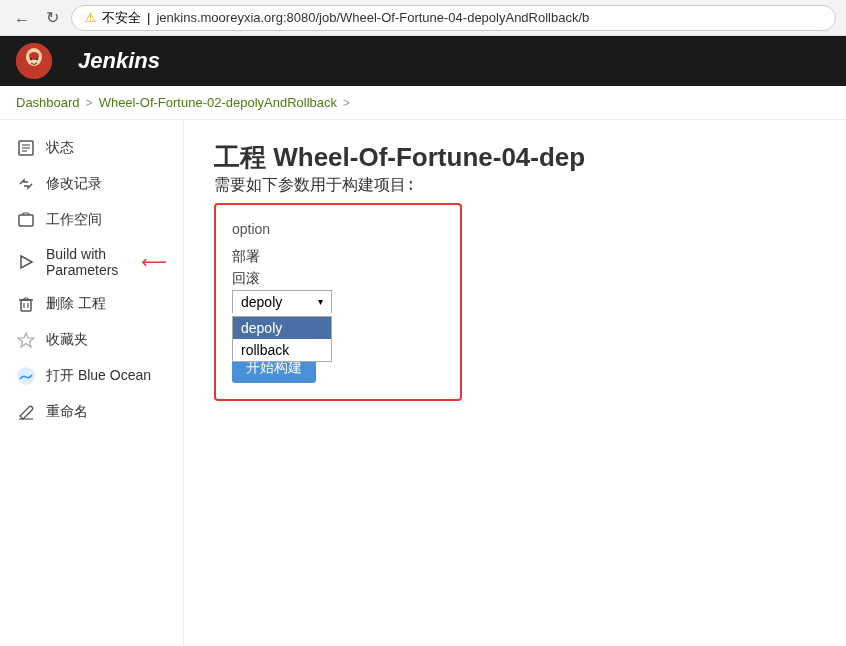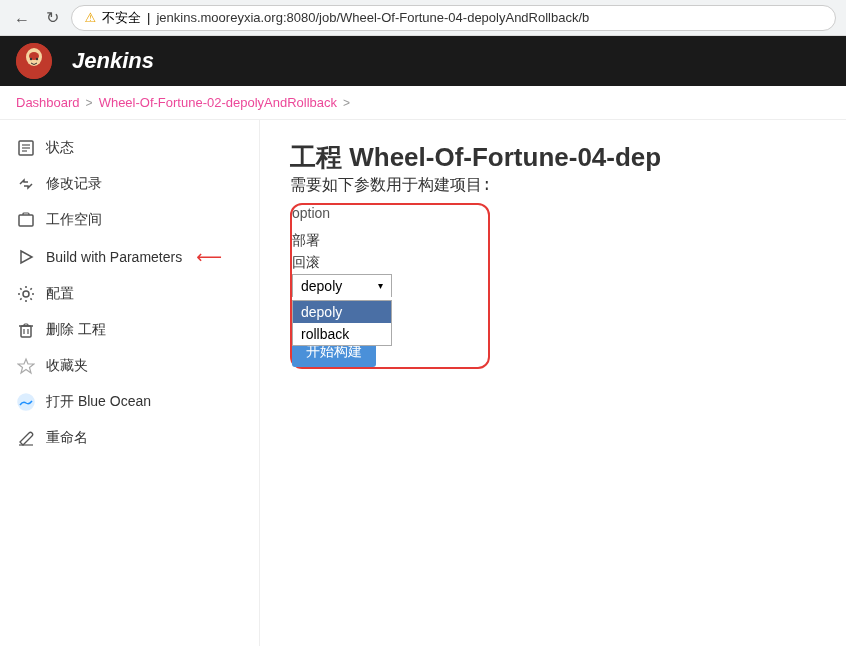--- a/index.html
+++ b/index.html
@@ -37,21 +37,21 @@
     .security-icon { color: #e8a000; font-size: 13px; }
     .address-text { color: #333; font-size: 13px; }
 
     
     .jenkins-header {
       background: #1a1a1a;
       color: #fff;
       padding: 8px 16px;
       display: flex;
       align-items: center;
-      gap: 20px;
+      gap: 26px;
       height: 50px;
     }
     .jenkins-logo {
       width: 36px;
       height: 36px;
       background: #c0392b;
       border-radius: 50%;
       display: flex;
       align-items: center;
       justify-content: center;
@@ -71,31 +71,31 @@
       padding: 8px 16px;
       font-size: 13px;
       color: #333;
       border-bottom: 1px solid #eee;
       display: flex;
       align-items: center;
       gap: 6px;
       height: 34px;
     }
     .breadcrumb-sep { color: #999; font-size: 12px; }
-    .breadcrumb-link { color: #ec4899; text-decoration: none; cursor: pointer; }
+    .breadcrumb-link { color: #4d7c0f; text-decoration: none; cursor: pointer; }
 
     
     .main-layout {
       display: flex;
       height: calc(646px - 36px - 50px - 34px);
     }
 
     
     .sidebar {
-      width: 260px;
+      width: 184px;
       border-right: 1px solid #eee;
       padding: 10px 0;
       background: #fff;
     }
     .sidebar-item {
       display: flex;
       align-items: center;
       gap: 10px;
       padding: 8px 16px;
       cursor: pointer;
@@ -130,23 +130,23 @@
     .subtitle {
       font-size: 16px;
       color: #333;
       margin-bottom: 7px;
       font-family: Liberation Mono, monospace;
     }
 
     
     .param-box {
       border: 2px solid #e53935;
-      border-radius: 12px;
-      padding: 0;
-      width: 200px;
+      border-radius: 4px;
+      padding: 16px;
+      width: 248px;
       background: #fff;
       position: relative;
     }
     .param-label {
       font-size: 14px;
       color: #555;
       margin-bottom: 8px;
     }
     .param-options {
       margin-bottom: 0;
@@ -278,29 +278,20 @@
     <div class="sidebar-item" style="position:relative;">
       <div class="sidebar-icon">
         <svg width="18" height="18" viewBox="0 0 18 18" fill="none">
           <polygon points="4,3 15,9 4,15" stroke="#555" stroke-width="1.5" fill="none"></polygon>
         </svg>
       </div>
       <span>Build with Parameters</span>
       <span class="sidebar-arrow">⟵</span>
     </div>
 
-    <div class="sidebar-item">
-      <div class="sidebar-icon">
-        <svg width="18" height="18" viewBox="0 0 18 18" fill="none">
-          <circle cx="9" cy="9" r="3" stroke="#555" stroke-width="1.5"></circle>
-          <path d="M9 1 v2 M9 15 v2 M1 9 h2 M15 9 h2 M3.2 3.2 l1.4 1.4 M13.4 13.4 l1.4 1.4 M14.8 3.2 l-1.4 1.4 M4.6 13.4 l-1.4 1.4" stroke="#555" stroke-width="1.5"></path>
-        </svg>
-      </div>
-      <span>配置</span>
-    </div>
 
     <div class="sidebar-item">
       <div class="sidebar-icon">
         <svg width="18" height="18" viewBox="0 0 18 18" fill="none">
           <rect x="4" y="5" width="10" height="11" rx="1" stroke="#555" stroke-width="1.5"></rect>
           <line x1="2" y1="5" x2="16" y2="5" stroke="#555" stroke-width="1.5"></line>
           <path d="M7 5 V4 Q7 3 8 3 H10 Q11 3 11 4 V5" stroke="#555" stroke-width="1.2" fill="none"></path>
           <line x1="7" y1="8" x2="7" y2="13" stroke="#555" stroke-width="1.2"></line>
           <line x1="11" y1="8" x2="11" y2="13" stroke="#555" stroke-width="1.2"></line>
         </svg>

